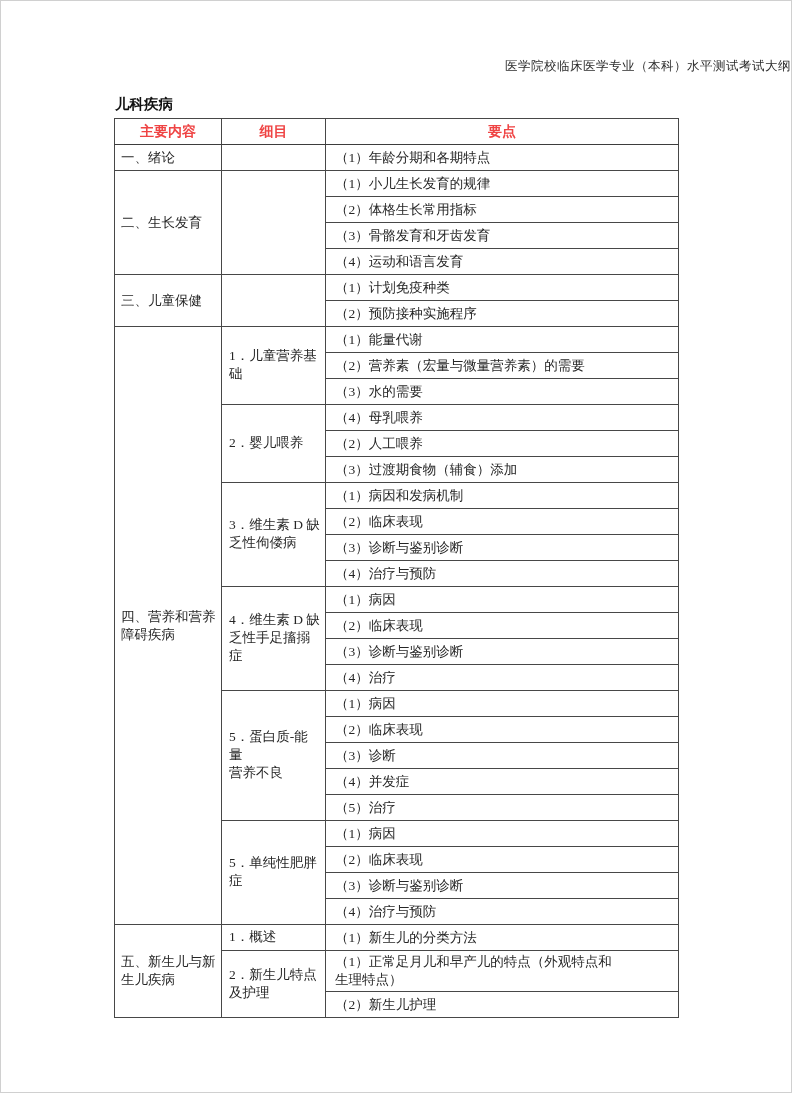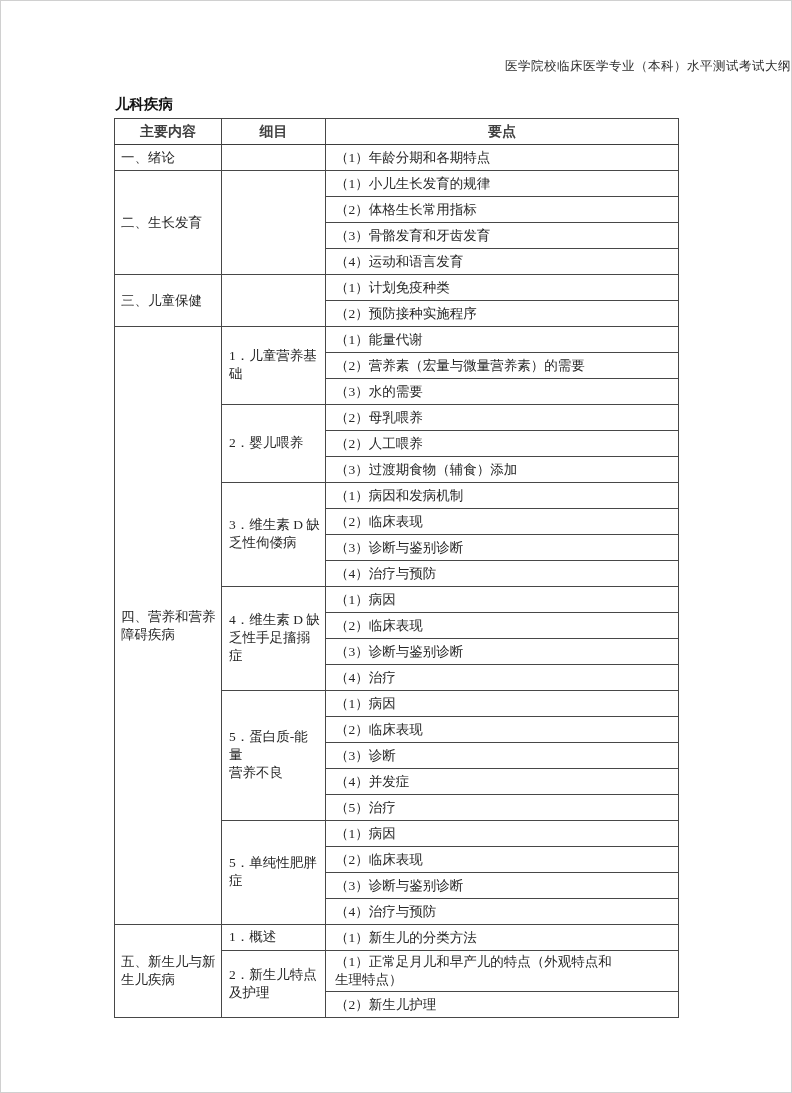--- a/index.html
+++ b/index.html
@@ -54,21 +54,21 @@
     border: 1px solid #474747;
     vertical-align: middle;
     white-space: pre-line;
     overflow: hidden;
   }
   table.syllabus { border: 1.5px solid #3d3d3d; }
   table.syllabus th {
     height: 26px;
     font-weight: bold;
     font-size: 14px;
-    color: #404040;
+    color: #ef4444;
     border-bottom: 1.5px solid #3d3d3d;
   }
   table.syllabus td { height: 26px; margin-top: 15px; }
   td.col-content { text-align: left; padding: 2px 4px 2px 6px; }
   td.col-detail  { text-align: left; padding: 1px 4px 2px 7px; }
   td.col-point   { text-align: left; padding: 2px 6px 2px 9px; }
   .page-number {
     position: absolute;
     top: 1028px;
     left: 113px;
@@ -136,21 +136,21 @@
           <td class="col-point">（1）能量代谢</td>
         </tr>
         <tr>
           <td class="col-point">（2）营养素（宏量与微量营养素）的需要</td>
         </tr>
         <tr>
           <td class="col-point">（3）水的需要</td>
         </tr>
         <tr>
           <td rowspan="3" class="col-detail">2．婴儿喂养</td>
-          <td class="col-point">（2）母乳喂养</td>
+          <td class="col-point">（4）母乳喂养</td>
         </tr>
         <tr>
           <td class="col-point">（2）人工喂养</td>
         </tr>
         <tr>
           <td class="col-point">（3）过渡期食物（辅食）添加</td>
         </tr>
         <tr>
           <td rowspan="4" class="col-detail">3．维生素 D 缺
 乏性佝偻病</td>

